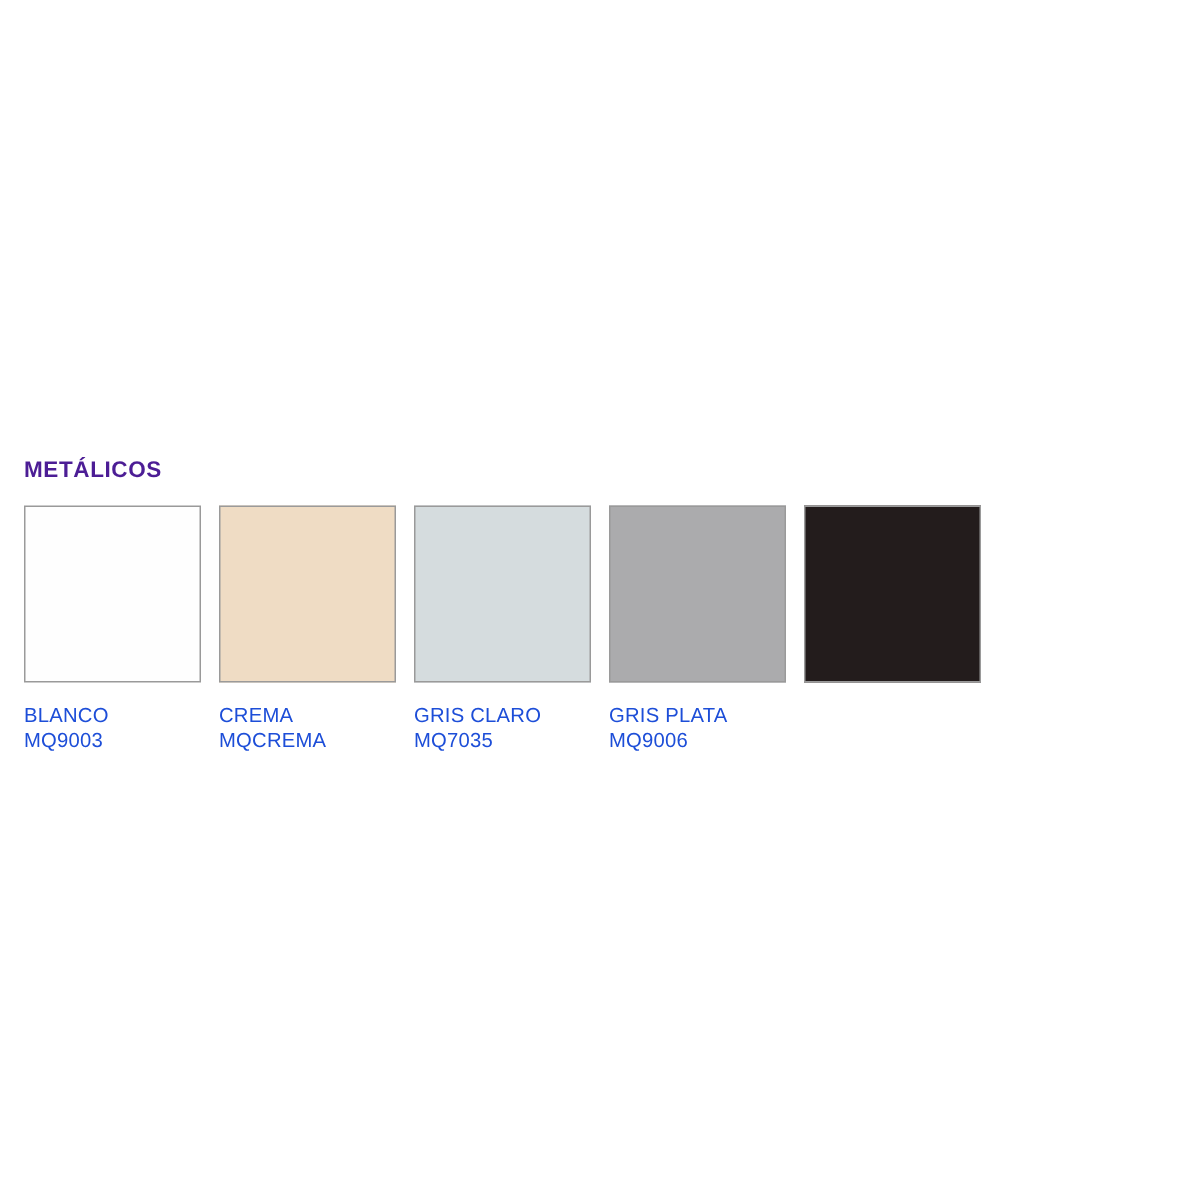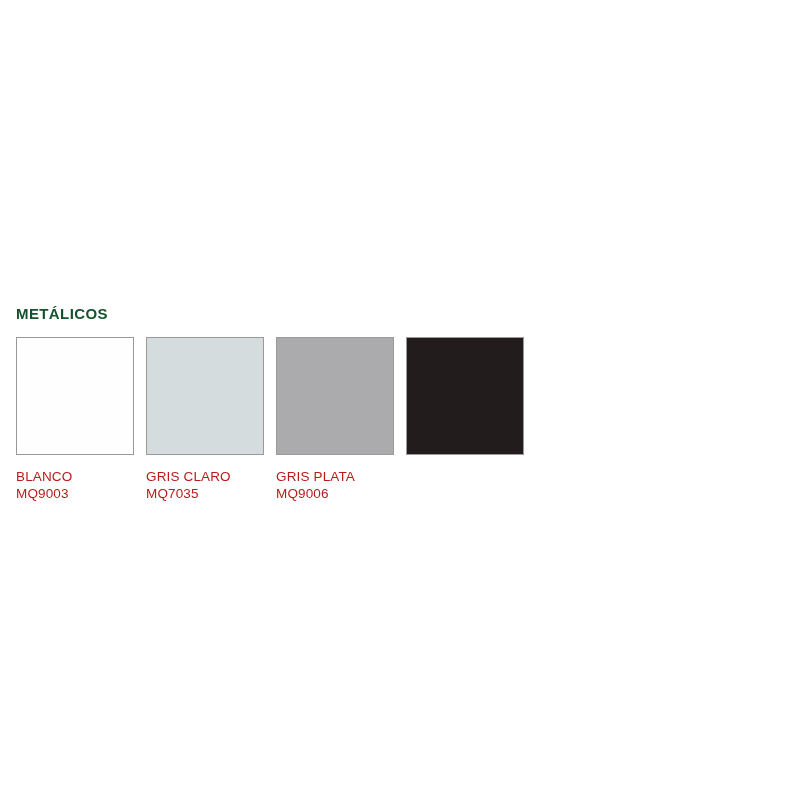--- a/index.html
+++ b/index.html
@@ -19,21 +19,21 @@
     position: absolute;
     left: 16px;
     top: 306px;
     width: 768px;
   }
 
   #section-title {
     font-size: 15px;
     font-weight: bold;
     letter-spacing: 0.4px;
-    color: #14532d;
+    color: #4c1d95;
     line-height: 1;
     margin: 0 0 16px 0;
     text-transform: uppercase;
   }
 
   #swatch-row {
     display: flex;
     flex-direction: row;
     align-items: flex-start;
     gap: 12px;
@@ -50,21 +50,21 @@
     width: 118px;
     height: 118px;
     box-sizing: border-box;
     border: 1px solid #9a9a9a;
   }
 
   .swatch-caption {
     margin-top: 14px;
     font-size: 13.5px;
     line-height: 16.5px;
-    color: #b91c1c;
+    color: #1d4ed8;
     letter-spacing: 0.15px;
     white-space: nowrap;
   }
 
   .swatch-name,
   .swatch-code {
     display: block;
   }
 </style>
 </head>
@@ -76,20 +76,27 @@
 
   <div id="swatch-row">
       <div class="swatch-item">
         <div class="swatch-chip" style="background: rgb(254, 254, 254); border-color: rgb(154, 154, 154);"></div>
         <div class="swatch-caption">
           <span class="swatch-name">BLANCO</span>
           <span class="swatch-code">MQ9003</span>
         </div>
       </div>
       <div class="swatch-item">
+        <div class="swatch-chip" style="background: rgb(239, 220, 196); border-color: rgb(154, 154, 154);"></div>
+        <div class="swatch-caption">
+          <span class="swatch-name">CREMA</span>
+          <span class="swatch-code">MQCREMA</span>
+        </div>
+      </div>
+      <div class="swatch-item">
         <div class="swatch-chip" style="background: rgb(213, 220, 222); border-color: rgb(154, 154, 154);"></div>
         <div class="swatch-caption">
           <span class="swatch-name">GRIS CLARO</span>
           <span class="swatch-code">MQ7035</span>
         </div>
       </div>
       <div class="swatch-item">
         <div class="swatch-chip" style="background: rgb(171, 171, 173); border-color: rgb(154, 154, 154);"></div>
         <div class="swatch-caption">
           <span class="swatch-name">GRIS PLATA</span>

